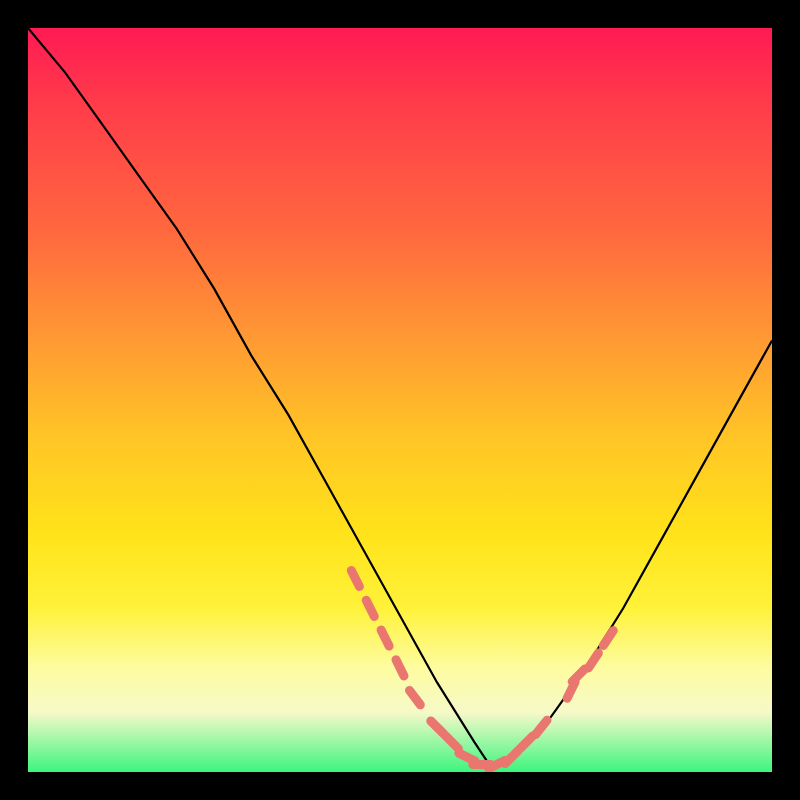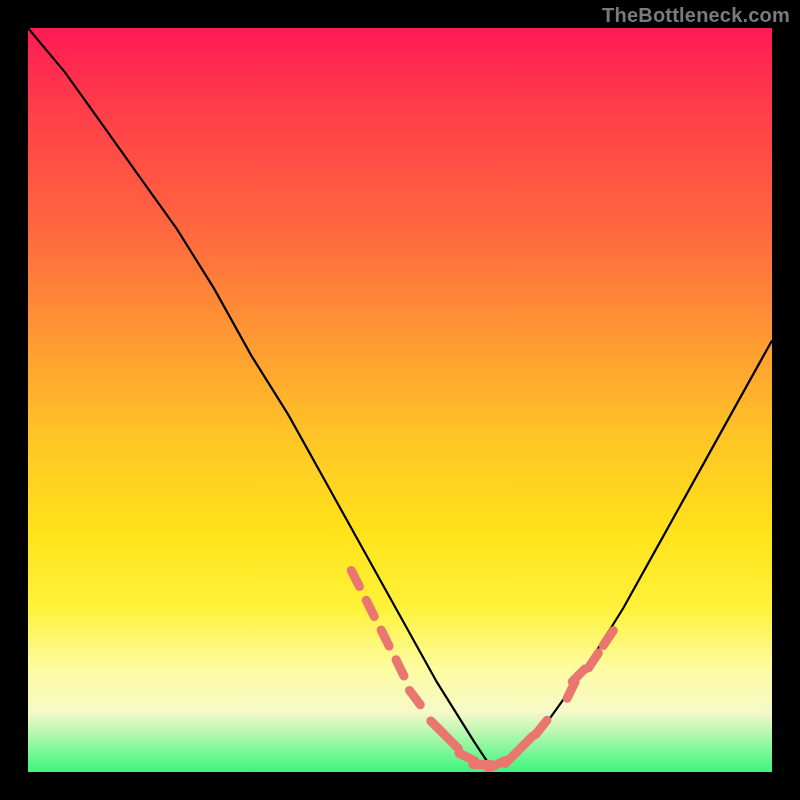--- a/index.html
+++ b/index.html
@@ -55,21 +55,20 @@
     top: 0;
     left: 0;
     width: 744px;
     height: 744px;
   }
 </style>
 </head>
 <body>
 
 <div class="frame">
-  <div class="watermark">TheBottleneck.com</div>
 
   <div class="plot-area">
     <svg class="curve" viewBox="0 0 744 744" preserveAspectRatio="none">
       <path fill="none" stroke="#000000" stroke-width="2.2" d="M0.0 0.0 L37.2 44.6 L74.4 96.7 L111.6 148.8 L148.8 200.9 L186.0 260.4 L223.2 327.4 L260.4 386.9 L297.6 453.8 L334.8 520.8 L372.0 587.8 L409.2 654.7 L446.4 714.2 L461.3 736.6 L483.6 729.1 L520.8 691.9 L558.0 639.8 L595.2 580.3 L632.4 513.4 L669.6 446.4 L706.8 379.4 L744.0 312.5"></path>
       <g>
           <line x1="323.3" y1="542.5" x2="331.4" y2="558.6" stroke="#e9776f" stroke-width="9" stroke-linecap="round"></line>
           <line x1="338.2" y1="572.3" x2="346.3" y2="588.4" stroke="#e9776f" stroke-width="9" stroke-linecap="round"></line>
           <line x1="353.1" y1="602.0" x2="361.1" y2="618.1" stroke="#e9776f" stroke-width="9" stroke-linecap="round"></line>
           <line x1="368.0" y1="631.8" x2="376.0" y2="647.9" stroke="#e9776f" stroke-width="9" stroke-linecap="round"></line>
           <line x1="381.5" y1="662.4" x2="392.3" y2="676.8" stroke="#e9776f" stroke-width="9" stroke-linecap="round"></line>

